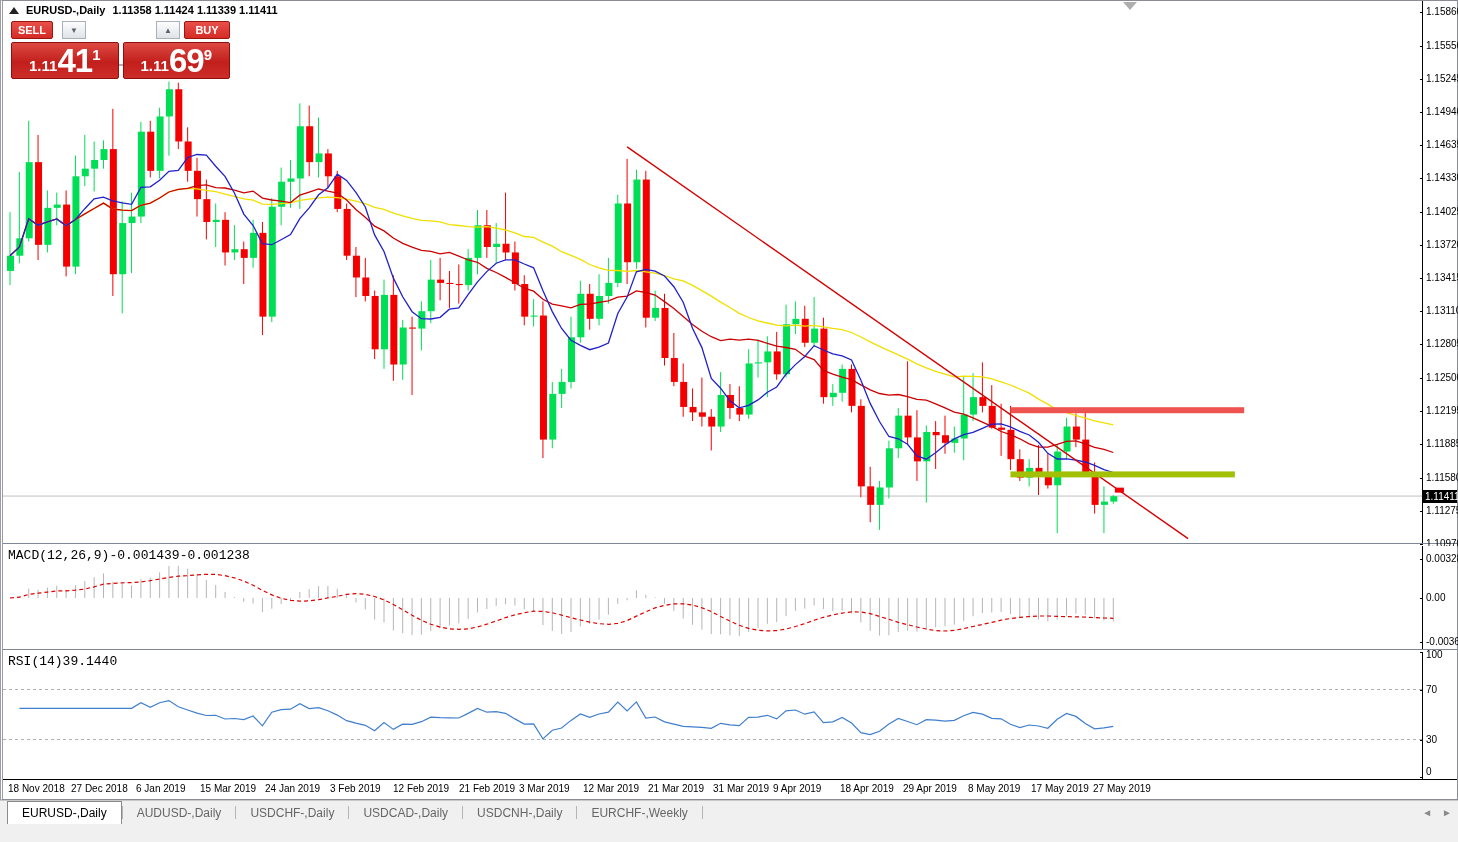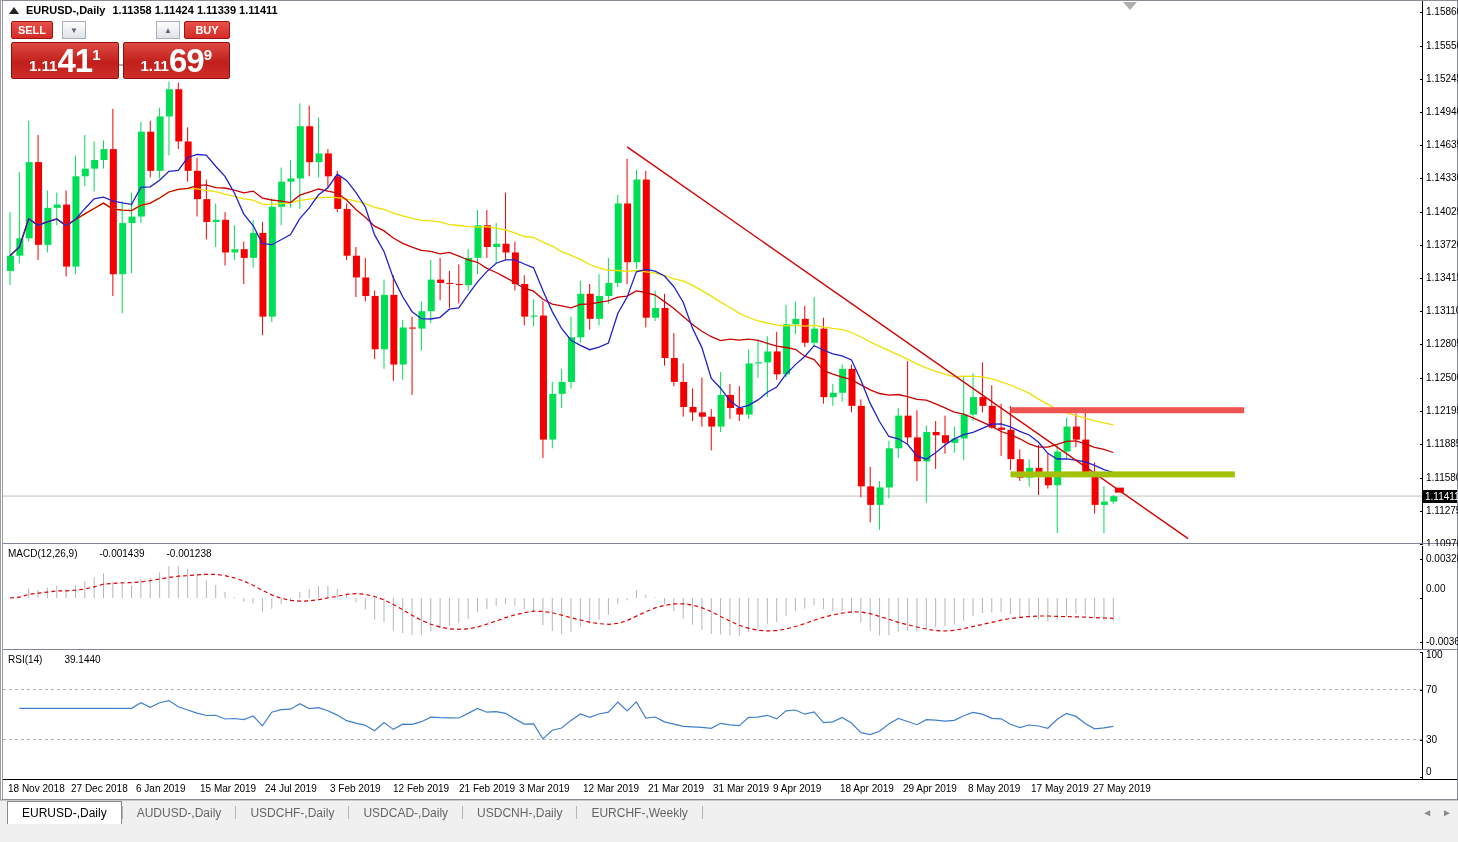--- a/index.html
+++ b/index.html
@@ -26,21 +26,21 @@
   .splitter{height:2px;background:#fff;border-top:1px solid #7f8694;}
 
   .price-panel{height:542px;}
   .macd-panel{height:103px;}
   .rsi-panel{height:127px;}
 
   .title-row{position:absolute;left:6px;top:3px;display:flex;align-items:center;gap:7px;z-index:30;
              font-size:11px;font-weight:bold;color:#000;}
   .title-tri{width:0;height:0;border-left:5px solid transparent;border-right:5px solid transparent;
              border-bottom:7px solid #222;}
-  .ind-label{position:absolute;left:5px;top:2px;font-size:10px;color:#000;z-index:10;display:flex;gap:22px;}
+  .ind-label{position:absolute;left:5px;top:2px;font-size:13px;color:#000;z-index:10;display:flex;gap:0;font-family:Liberation Mono, monospace;}
 
   .shift-marker{position:absolute;top:1px;width:0;height:0;z-index:5;
       border-left:7px solid transparent;border-right:7px solid transparent;border-top:8px solid #aeaeae;}
 
   .price-badge{position:absolute;left:0;width:34px;height:13px;background:#000;color:#fff;
                font-size:10px;line-height:13px;text-align:left;padding-left:2px;box-sizing:border-box;z-index:8;}
 
   
   .trade-panel{position:absolute;left:8px;top:20px;width:219px;z-index:40;}
   .tp-row1{display:flex;height:18px;margin-bottom:3px;}
@@ -531,21 +531,21 @@
             <line x1="1082.25" y1="52" x2="1082.25" y2="68.83002789859245" stroke="#b5b5b5" stroke-width="1"></line>
             <line x1="1091.6" y1="52" x2="1091.6" y2="72.29600339697791" stroke="#b5b5b5" stroke-width="1"></line>
             <line x1="1100.95" y1="52" x2="1100.95" y2="74.49303829290206" stroke="#b5b5b5" stroke-width="1"></line>
             <line x1="1110.3" y1="52" x2="1110.3" y2="75.4793985299575" stroke="#b5b5b5" stroke-width="1"></line>
             <polyline points="7.0,52.0 16.4,51.2 25.7,48.4 35.0,47.2 44.4,46.1 53.8,45.0 63.1,44.8 72.5,44.1 81.8,43.1 91.1,40.8 100.5,38.2 109.8,37.5 119.2,36.8 128.6,36.6 137.9,35.9 147.3,34.6 156.6,33.1 165.9,31.5 175.3,30.2 184.7,29.7 194.0,28.8 203.3,28.3 212.7,28.3 222.0,29.7 231.4,31.8 240.8,35.1 250.1,39.3 259.4,44.4 268.8,48.9 278.1,52.2 287.5,54.4 296.8,55.2 306.2,54.9 315.6,53.7 324.9,51.9 334.3,50.3 343.6,48.4 352.9,47.7 362.3,48.3 371.6,50.5 381.0,53.9 390.3,58.5 399.7,63.7 409.1,69.2 418.4,74.3 427.8,78.2 437.1,81.1 446.4,82.9 455.8,83.3 465.1,82.9 474.5,80.9 483.8,78.2 493.2,75.0 502.5,71.6 511.9,68.8 521.3,66.7 530.6,65.2 539.9,65.4 549.3,66.7 558.6,69.1 568.0,71.7 577.4,74.0 586.7,76.2 596.0,77.7 605.4,78.3 614.8,77.4 624.1,74.6 633.4,70.1 642.8,65.8 652.1,61.9 661.5,59.4 670.9,57.9 680.2,57.8 689.5,59.0 698.9,61.8 708.3,65.6 717.6,70.5 726.9,75.0 736.3,79.3 745.6,82.4 755.0,84.3 764.4,84.9 773.7,84.6 783.0,83.1 792.4,80.5 801.8,77.6 811.1,74.3 820.4,71.3 829.8,69.0 839.1,67.1 848.5,65.9 857.9,66.0 867.2,67.6 876.5,70.4 885.9,73.3 895.3,76.3 904.6,78.7 913.9,81.0 923.3,83.0 932.6,84.6 942.0,85.0 951.3,84.3 960.7,82.6 970.0,80.5 979.4,78.4 988.8,76.4 998.1,74.2 1007.4,72.5 1016.8,71.4 1026.2,70.5 1035.5,70.0 1044.8,70.0 1054.2,70.4 1063.5,70.7 1072.9,70.8 1082.3,71.1 1091.6,71.6 1101.0,72.0 1110.3,72.3" fill="none" stroke="#e00000" stroke-width="1.2" stroke-dasharray="4 3"></polyline>
           </svg>
       </div>
       <div class="axis-col" id="macd-axis">
           <div class="axis-label" style="top: 6.64px;">0.00328</div>
           <div class="tickmark" style="top: 12.64px;"></div>
-          <div class="axis-label" style="top: 37px;">0.00</div>
+          <div class="axis-label" style="top: 46px;">0.00</div>
           <div class="tickmark" style="top: 52px;"></div>
           <div class="axis-label" style="top: 89.8px;">-0.00365</div>
           <div class="tickmark" style="top: 95.8px;"></div>
         </div>
     </div>
 
     <div class="splitter"></div>
 
     <div class="panel rsi-panel">
       <div class="plot">
@@ -569,21 +569,21 @@
           <div class="axis-label" style="top: 114px;">0</div>
           <div class="tickmark" style="top: 125px;"></div>
         </div>
     </div>
 
     <div class="date-axis" id="date-axis">
         <div class="date-label" style="left: 5px;">18 Nov 2018</div>
         <div class="date-label" style="left: 68px;">27 Dec 2018</div>
         <div class="date-label" style="left: 133px;">6 Jan 2019</div>
         <div class="date-label" style="left: 197px;">15 Mar 2019</div>
-        <div class="date-label" style="left: 262px;">24 Jul 2019</div>
+        <div class="date-label" style="left: 262px;">24 Jan 2019</div>
         <div class="date-label" style="left: 327px;">3 Feb 2019</div>
         <div class="date-label" style="left: 390px;">12 Feb 2019</div>
         <div class="date-label" style="left: 456px;">21 Feb 2019</div>
         <div class="date-label" style="left: 516px;">3 Mar 2019</div>
         <div class="date-label" style="left: 580px;">12 Mar 2019</div>
         <div class="date-label" style="left: 645px;">21 Mar 2019</div>
         <div class="date-label" style="left: 710px;">31 Mar 2019</div>
         <div class="date-label" style="left: 770px;">9 Apr 2019</div>
         <div class="date-label" style="left: 837px;">18 Apr 2019</div>
         <div class="date-label" style="left: 900px;">29 Apr 2019</div>

